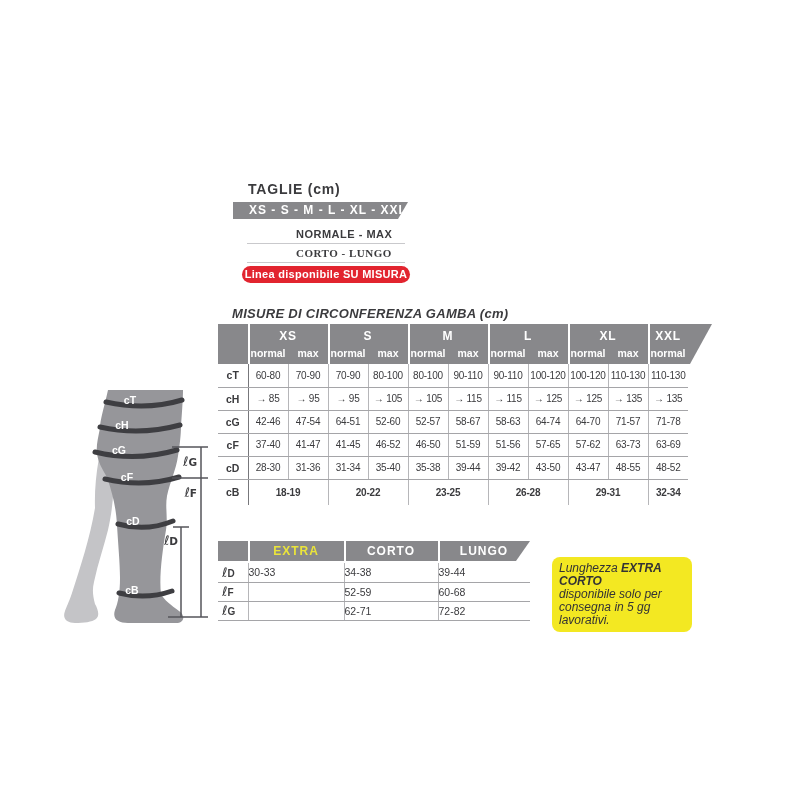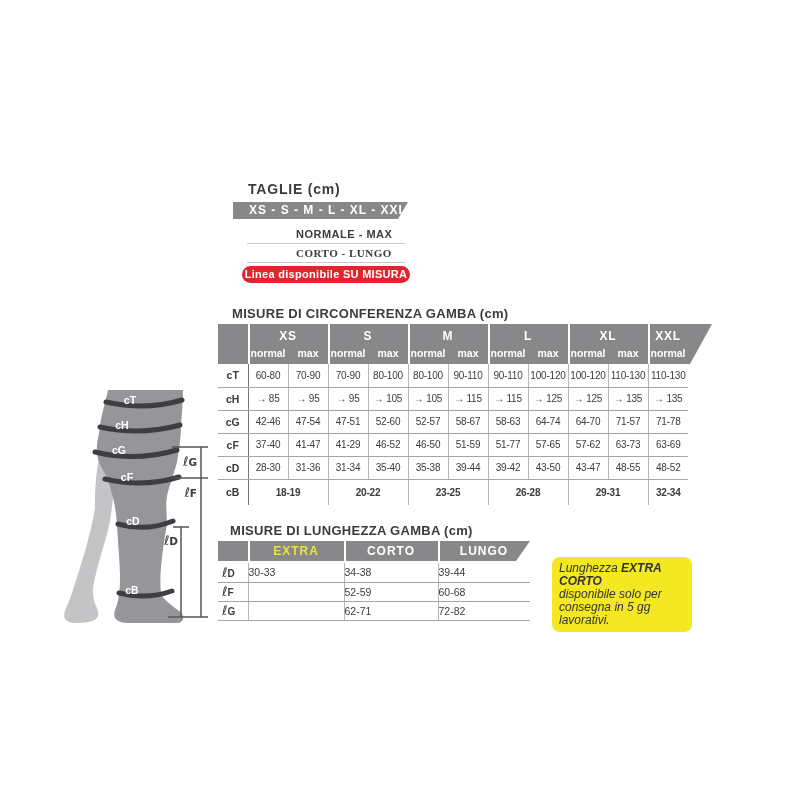--- a/index.html
+++ b/index.html
@@ -16,21 +16,21 @@
   .opt { position:absolute; left:248px; font-size:11px; font-weight:bold; letter-spacing:.5px;padding-left:48px; }
   .opt1 { top:228px; } .opt2 { top:247px;font-family:Liberation Serif, serif; }
   .rule { position:absolute; left:247px; width:158px; height:1px; background:#C9C9CC; }
   .rule1 { top:243px; } .rule2 { top:262px; }
   .sumisura-banner { position:absolute; left:242px; top:266px; width:168px; height:17px;
                      background:#E2242F; border-radius:9px; color:#fff; font-size:11px;
                      font-weight:bold; letter-spacing:.3px; text-align:center; line-height:17px; }
 
   
   .sec-title { position:absolute; font-size:13px; font-weight:bold; letter-spacing:.3px; }
-  .circ-title { left:232px; top:306px; }
+  .circ-title { left:232px; top:306px;font-style:italic; }
   .len-title  { left:230px; top:523px; }
 
   
   .circ-header { position:absolute; left:218px; top:324px; width:494px; height:40px;
                  background:#88888B; clip-path:polygon(0 0,494px 0,472px 40px,0 40px); color:#fff; }
   .circ-header .size-lab { position:absolute; top:0; height:22px; line-height:24px;
                            text-align:center; font-size:12px; font-weight:bold; letter-spacing:.8px; }
   .circ-header .sub-lab  { position:absolute; top:22px; width:40px; height:18px; line-height:15px;
                            text-align:center; font-size:10.5px; font-weight:bold; }
   .circ-header .sep { position:absolute; top:0; width:2px; height:40px; background:#fff; }
@@ -193,39 +193,39 @@
       <td>→ 115</td>
       <td>→ 125</td>
       <td>→ 125</td>
       <td>→ 135</td>
       <td>→ 135</td>
     </tr>
     <tr>
       <td>cG</td>
       <td>42-46</td>
       <td>47-54</td>
-      <td>47-51</td>
+      <td>64-51</td>
       <td>52-60</td>
       <td>52-57</td>
       <td>58-67</td>
       <td>58-63</td>
       <td>64-74</td>
       <td>64-70</td>
       <td>71-57</td>
       <td>71-78</td>
     </tr>
     <tr>
       <td>cF</td>
       <td>37-40</td>
       <td>41-47</td>
-      <td>41-29</td>
+      <td>41-45</td>
       <td>46-52</td>
       <td>46-50</td>
       <td>51-59</td>
-      <td>51-77</td>
+      <td>51-56</td>
       <td>57-65</td>
       <td>57-62</td>
       <td>63-73</td>
       <td>63-69</td>
     </tr>
     <tr>
       <td>cD</td>
       <td>28-30</td>
       <td>31-36</td>
       <td>31-34</td>
@@ -243,21 +243,20 @@
       <td colspan="2">18-19</td>
       <td colspan="2">20-22</td>
       <td colspan="2">23-25</td>
       <td colspan="2">26-28</td>
       <td colspan="2">29-31</td>
       <td>32-34</td>
     </tr>
   </tbody>
     </table>
 
-  <div class="sec-title len-title">MISURE DI LUNGHEZZA GAMBA (cm)</div>
 
   <div class="len-header">
     <span class="col-head yellow" style="left:30px;width:96px">EXTRA CORTO</span>
     <span class="col-head" style="left:126px;width:94px">CORTO</span>
     <span class="col-head" style="left:220px;width:92px">LUNGO</span>
     <span class="sep" style="left:30px"></span>
     <span class="sep" style="left:126px"></span>
     <span class="sep" style="left:220px"></span>
   </div>
 

